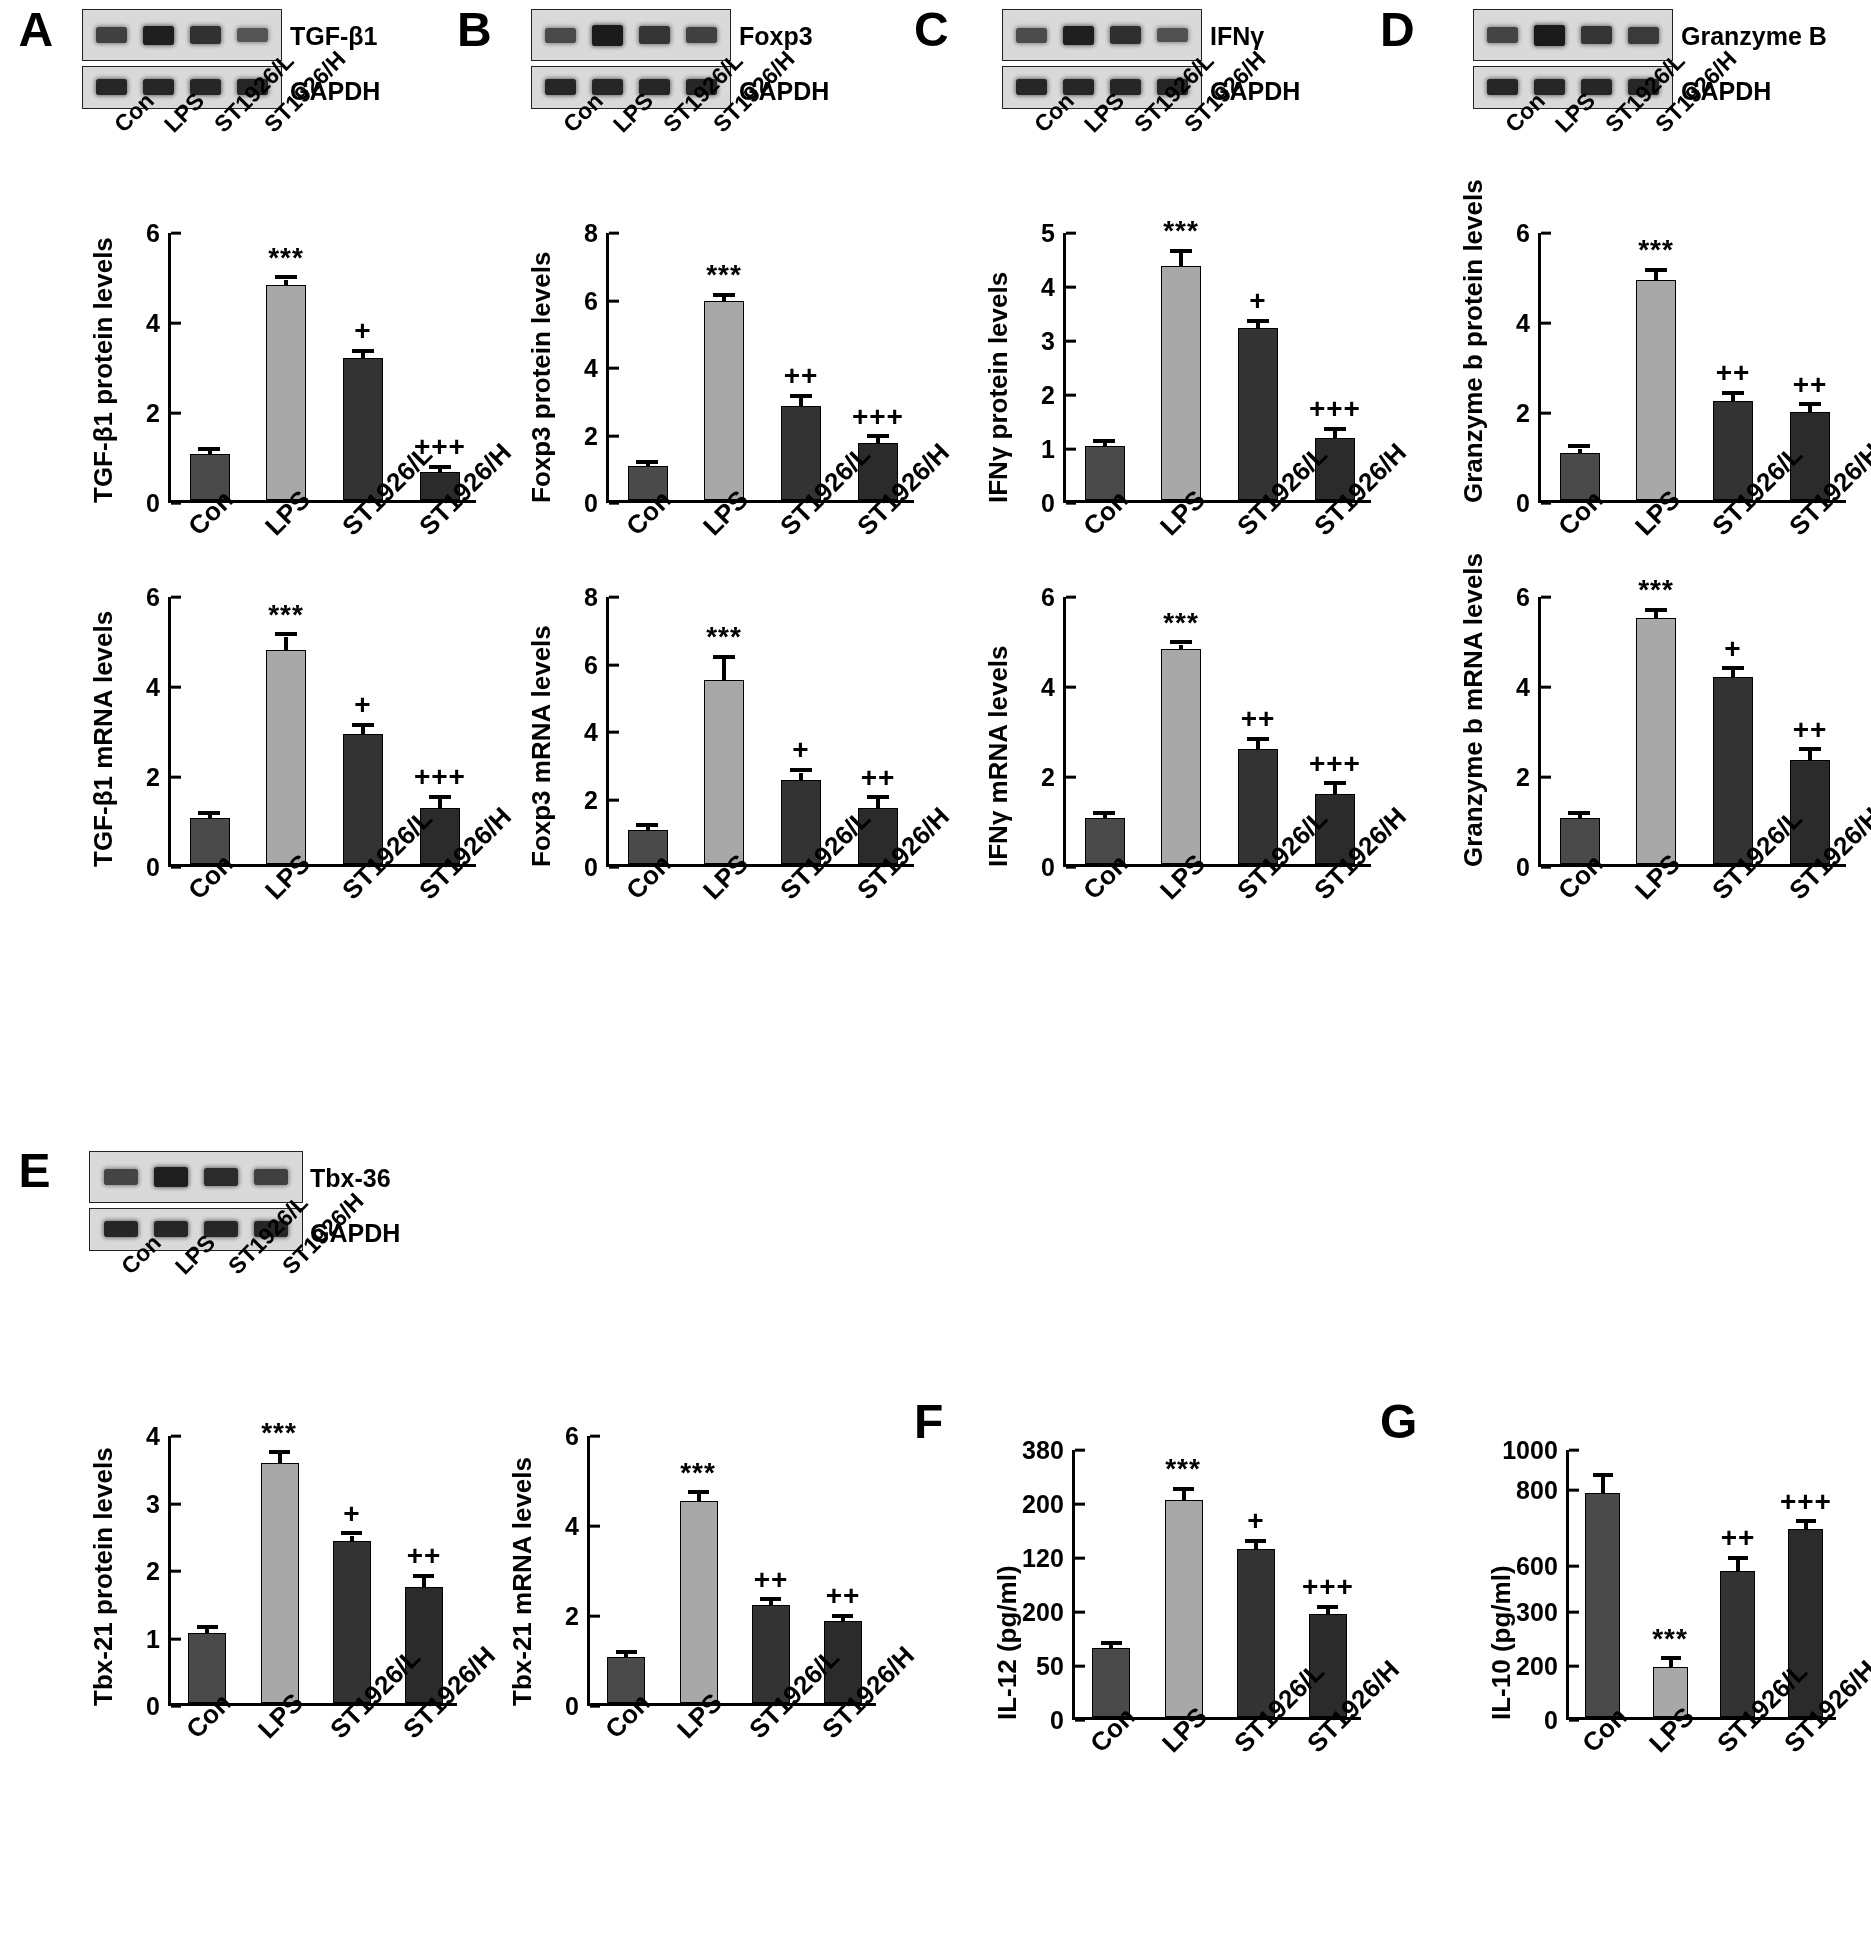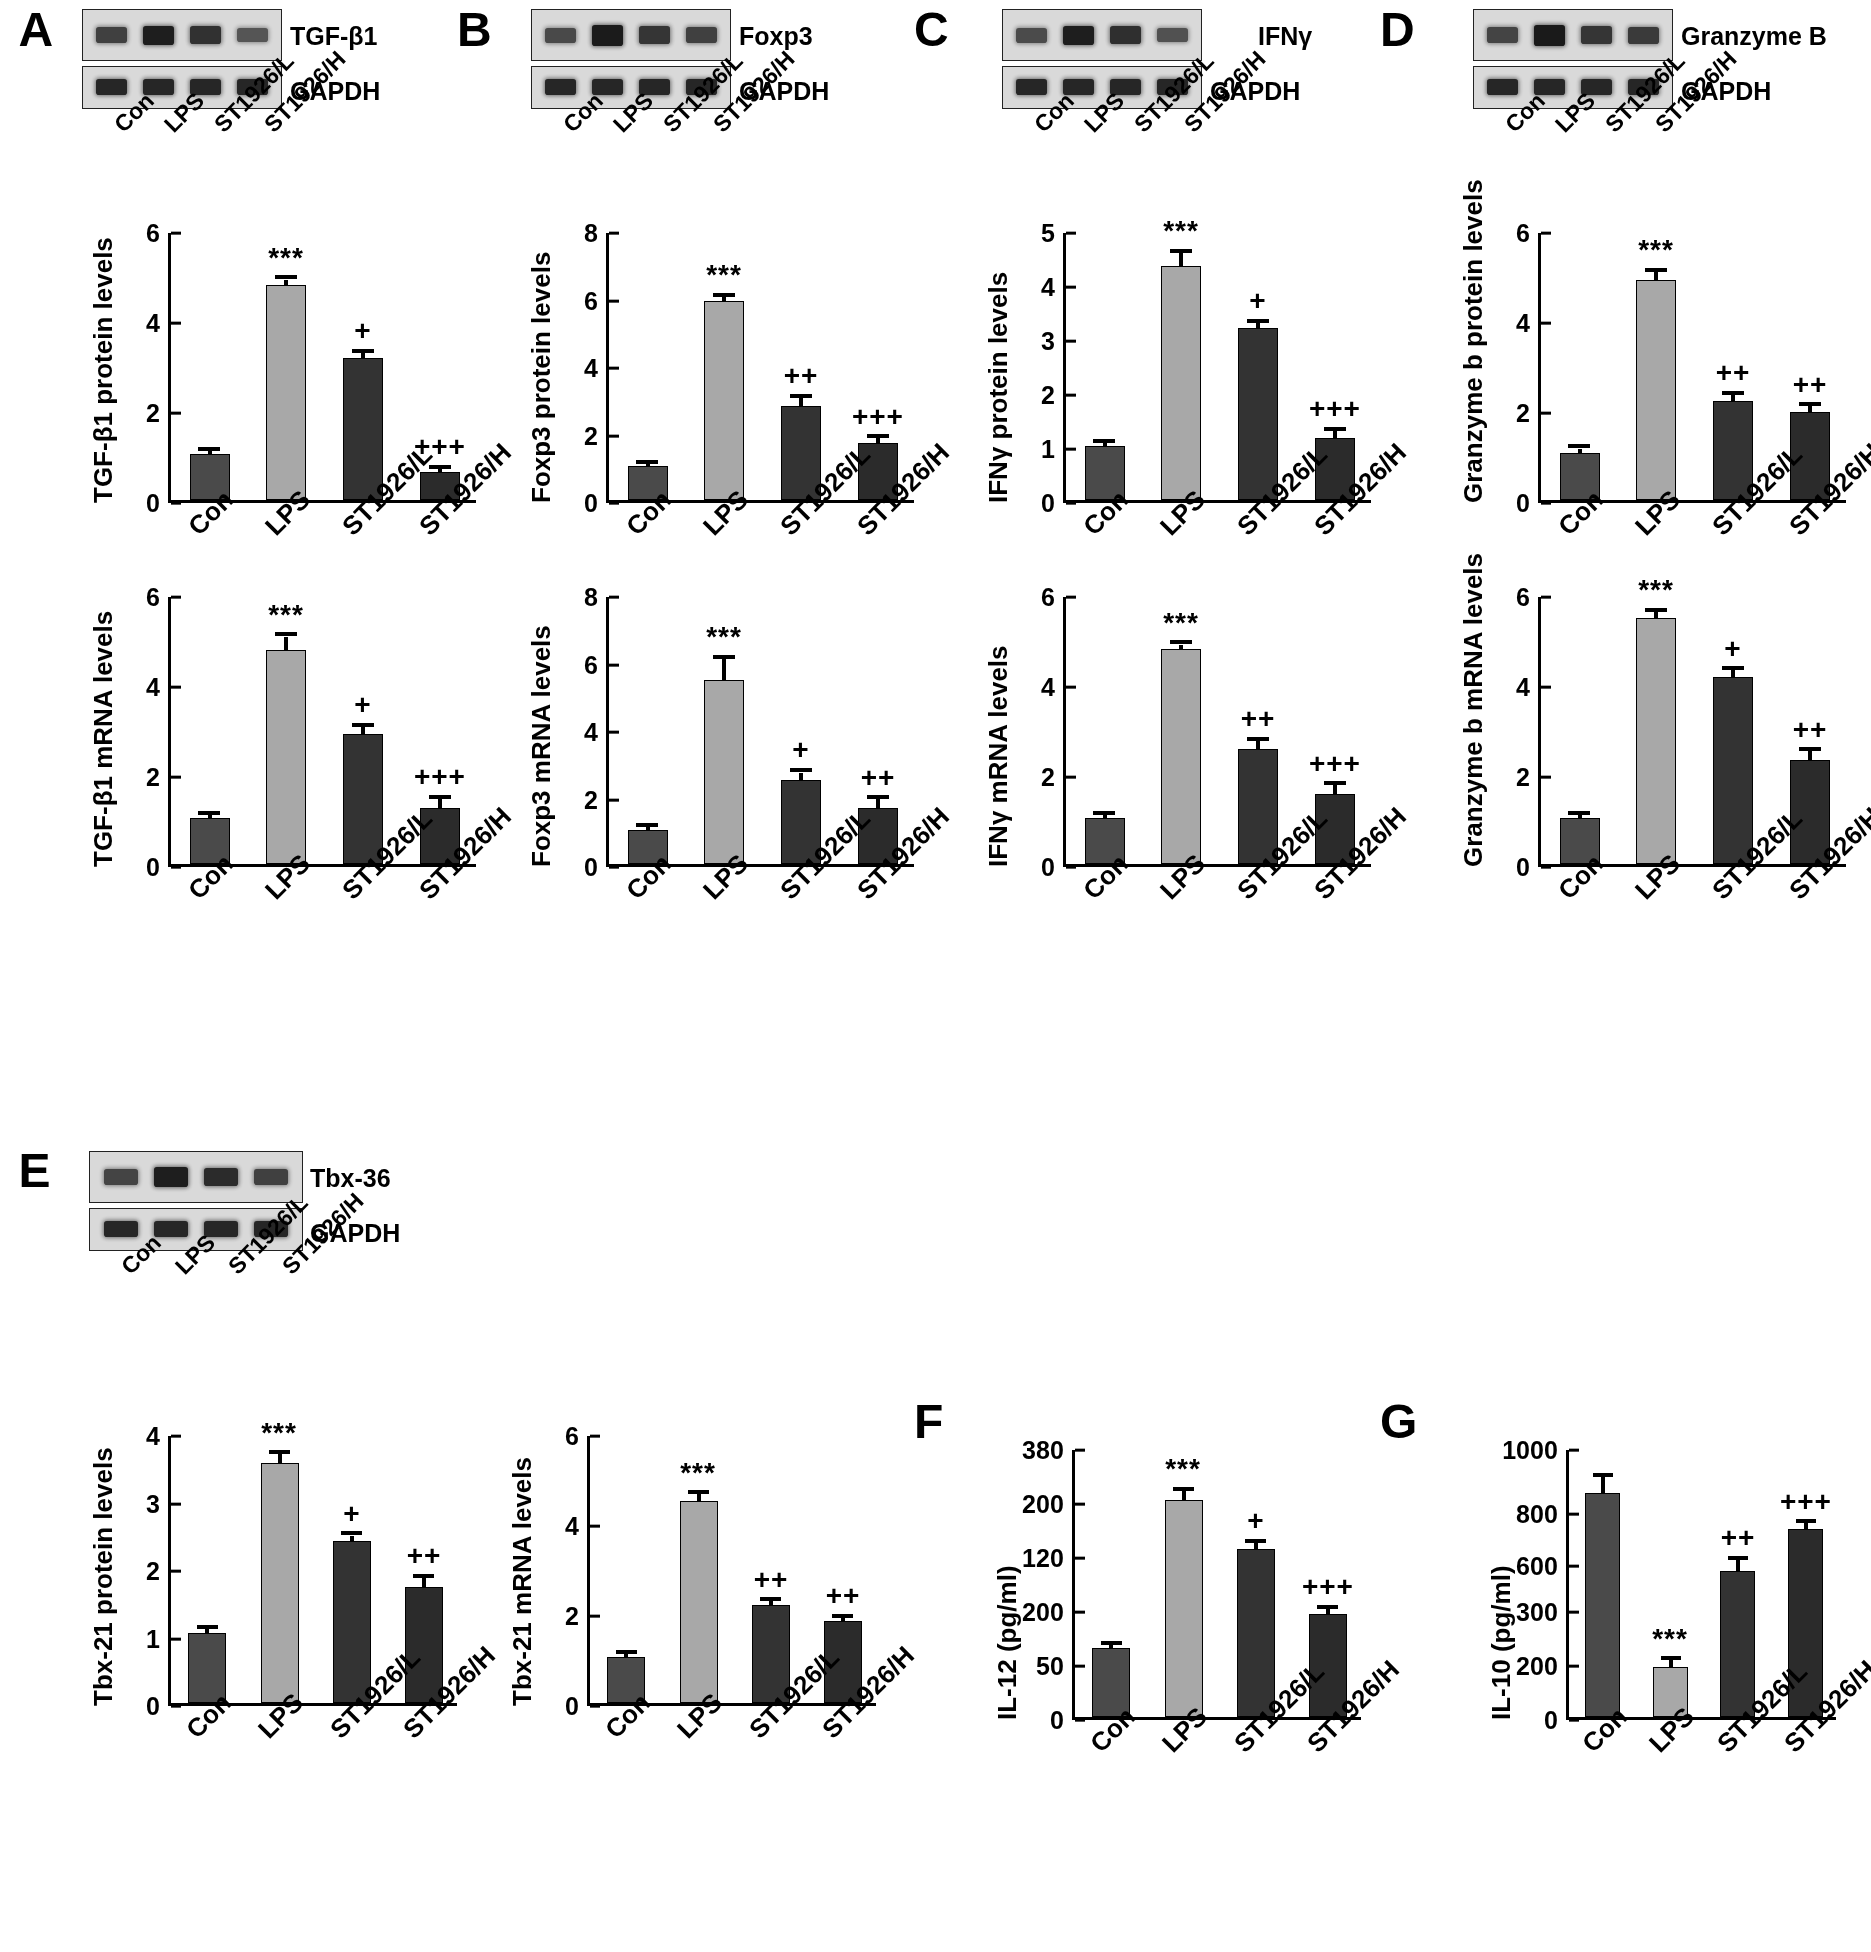--- a/index.html
+++ b/index.html
@@ -199,21 +199,21 @@
       </div>
       <div class="blot-row" style="height: 43px; width: 200px;">
         <div class="blot-inner">
           <div class="band" style="width: 31px; height: 16px; opacity: 0.9325;"></div>
           <div class="band" style="width: 31px; height: 16px; opacity: 0.9325;"></div>
           <div class="band" style="width: 31px; height: 16px; opacity: 0.9325;"></div>
           <div class="band" style="width: 31px; height: 16px; opacity: 0.9325;"></div>
         </div>
       </div>
     </div>
-    <div class="blot-label" style="left: 1210px; top: 22.4px; margin-left: 48px;">IFNγ</div>
+    <div class="blot-label" style="left: 1210px; top: 22.4px;">IFNγ</div>
     <div class="blot-label" style="left: 1210px; top: 77px;">GAPDH</div>
     <div class="blot-tick" style="left: 1029px; top: 119px;">Con</div>
     <div class="blot-tick" style="left: 1079px; top: 119px;">LPS</div>
     <div class="blot-tick" style="left: 1129px; top: 119px;">ST1926/L</div>
     <div class="blot-tick" style="left: 1179px; top: 119px;">ST1926/H</div>
     <div class="panel-letter" style="left: 1380px; top: 5.6px;">D</div>
     <div class="blot-block" style="left: 1473px; top: 9.3px; width: 200px;">
       <div class="blot-row" style="height: 52px; width: 200px;">
         <div class="blot-inner">
           <div class="band" style="width: 31px; height: 16px; opacity: 0.775;"></div>
@@ -578,21 +578,21 @@
       <div class="xtick" style="left: 229px; top: 287px;">ST1926/H</div>
       <div class="chart-title-y" style="left: -80px; top: 270px;">IL-12 (pg/ml)</div>
     </div>
     <div class="panel-letter" style="left: 1380px; top: 1398px;">G</div>
     <div class="chart" style="left: 1566px; top: 1450px;">
       <div class="plot" style="left: 0px; top: 0px; width: 270px; height: 270px;">
         <div class="ytick" style="top: 270px;">0</div>
         <div class="ytick" style="top: 216px;">200</div>
         <div class="ytick" style="top: 162px;">300</div>
         <div class="ytick" style="top: 116px;">600</div>
-        <div class="ytick" style="top: 64px;">800</div>
+        <div class="ytick" style="top: 40px;">800</div>
         <div class="ytick" style="top: 0px;">1000</div>
         <div class="bar" style="left: 16px; width: 35px; height: 224px; background: rgb(74, 74, 74);"></div>
         <div class="err" style="left: 32px; bottom: 224px; height: 15.7px;"></div>
         <div class="err-cap" style="left: 24px; bottom: 240px; width: 19.7px;"></div>
         <div class="bar" style="left: 84px; width: 35px; height: 50px; background: rgb(168, 168, 168);"></div>
         <div class="err" style="left: 100px; bottom: 50px; height: 6.8px;"></div>
         <div class="err-cap" style="left: 92px; bottom: 57px; width: 19.7px;"></div>
         <div class="sig" style="left: 101px; bottom: 62px;">***</div>
         <div class="bar" style="left: 151px; width: 35px; height: 146px; background: rgb(51, 51, 51);"></div>
         <div class="err" style="left: 167px; bottom: 146px; height: 11.4px;"></div>

